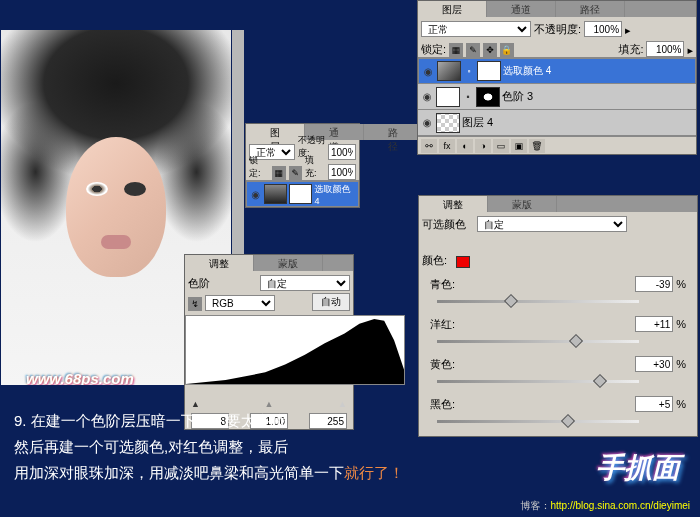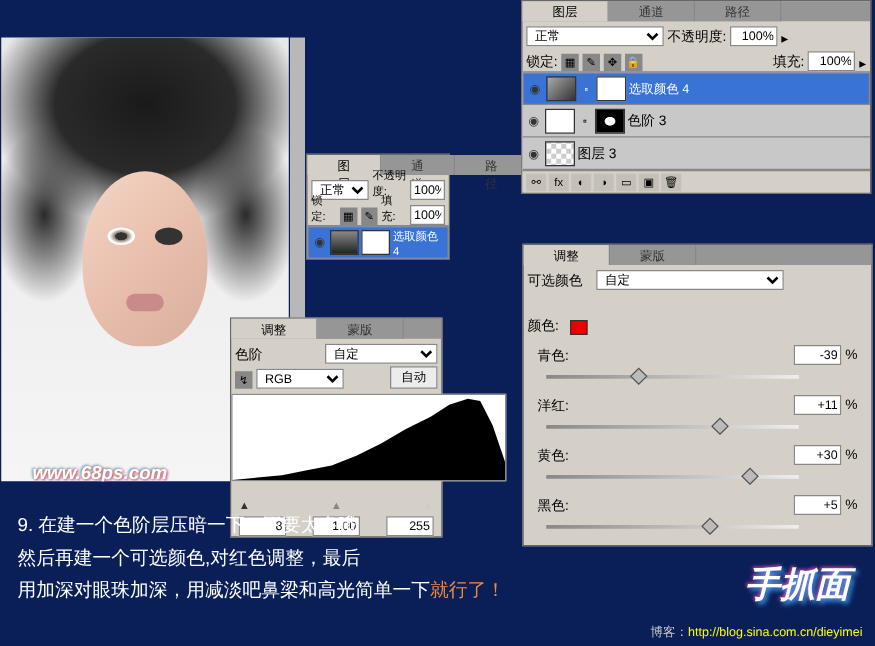--- a/index.html
+++ b/index.html
@@ -114,21 +114,21 @@
     <div class="lrow">
       <span class="eye"></span>
       <span class="thumb" style="background:#fff"></span>
       <span style="width:12px;text-align:center">⬞</span>
       <span class="mask" style="background:radial-gradient(#fff 25%,#000 30%)"></span>
       <span>色阶 3</span>
     </div>
     <div class="lrow">
       <span class="eye"></span>
       <span class="thumb" style="background:repeating-conic-gradient(#fff 0 25%,#ccc 0 50%) 0/8px 8px"></span>
-      <span>图层 3</span>
+      <span>图层 4</span>
     </div>
   </div>
   <div class="layerfoot">
     <span class="ic">⚯</span>
     <span class="ic">fx</span>
     <span class="ic">◐</span>
     <span class="ic">◑</span>
     <span class="ic">▭</span>
     <span class="ic">▣</span>
     <span class="ic">🗑</span>

